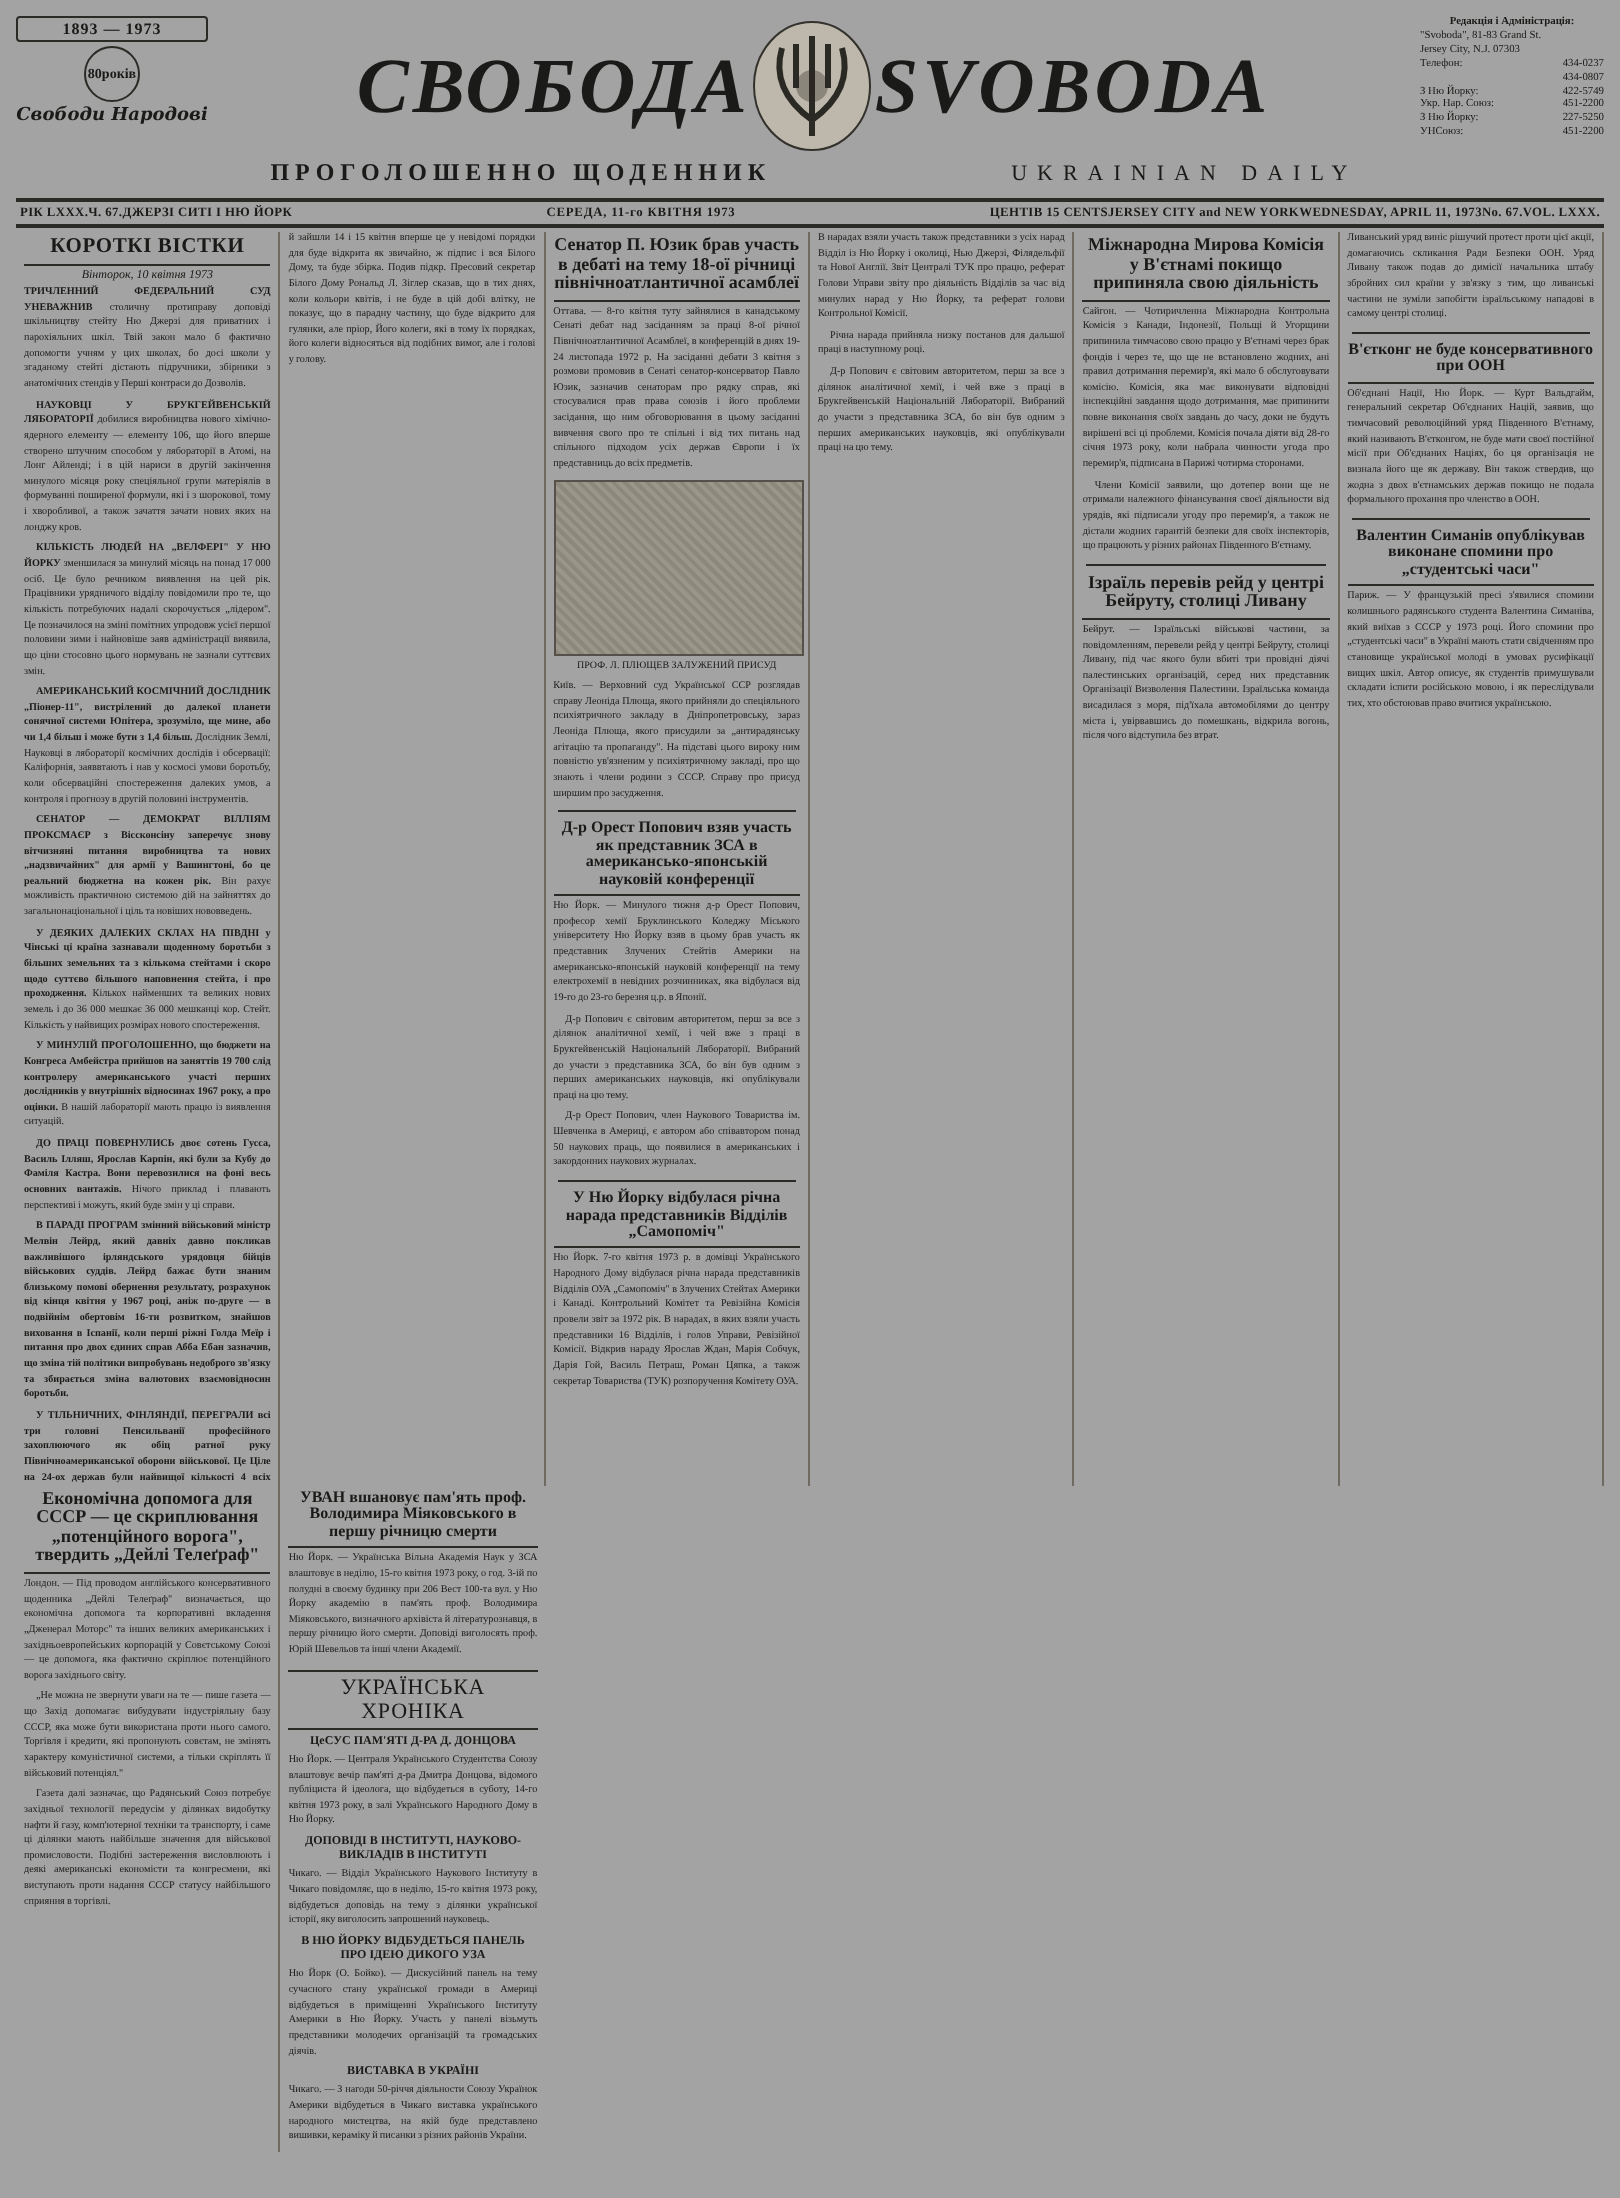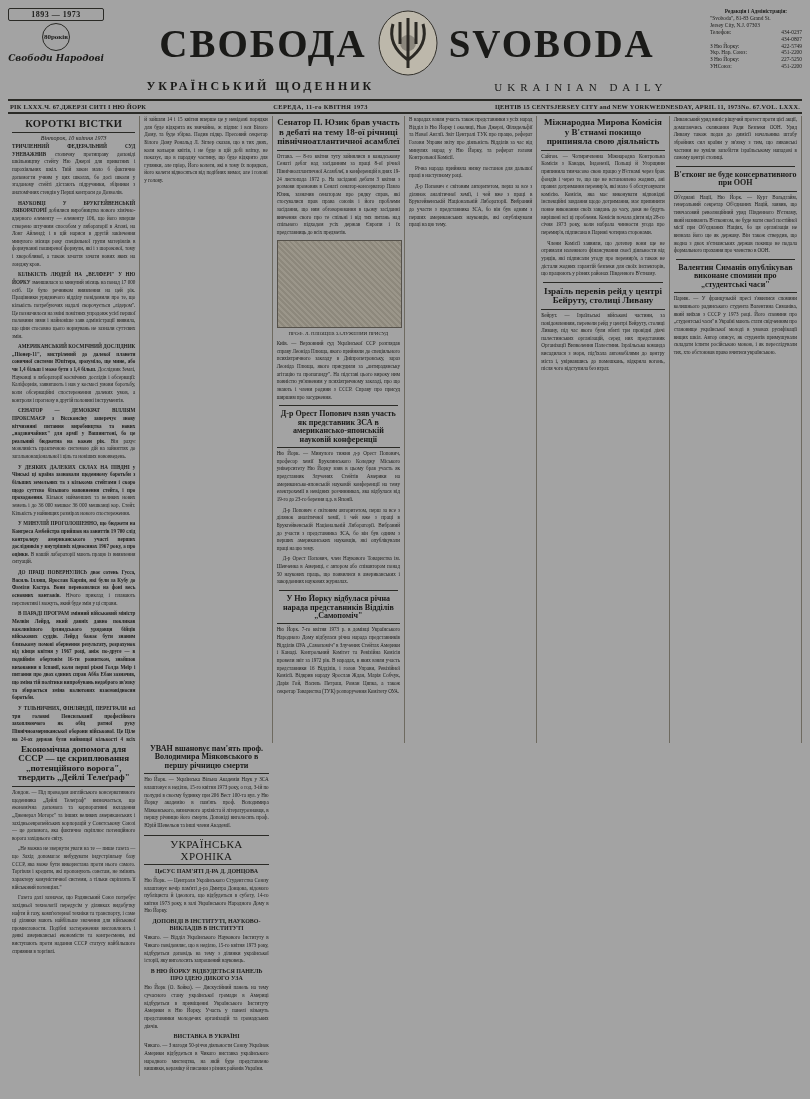--- a/index.html
+++ b/index.html
@@ -32,21 +32,21 @@
     margin:2px auto 1px auto;font-size:7px;line-height:1.0;
     display:flex;flex-direction:row;align-items:center;justify-content:center;font-weight:bold;
   }
   .emblem-left .script{
     font-family:"DejaVu Serif", serif;font-style:italic;font-size:9px;margin-top:2px;font-weight:bold;
   }
   .title-block{
     flex:1;text-align:center;position:relative;padding-top:4px;
   }
   .title-row{
-    display:flex;align-items:center;justify-content:center;gap:10px;
+    display:flex;align-items:center;justify-content:center;font-style:italic;
   }
   .bigtitle{
     font-family:"Liberation Serif", serif;
     font-weight:bold;font-size:39px;letter-spacing:2px;line-height:1;
   }
   .trident{
     width:62px;height:66px;position:relative;
   }
   .subtitle-row{
     display:flex;align-items:center;justify-content:center;gap:120px;
@@ -138,21 +138,21 @@
           <svg viewBox="0 0 62 66" width="62" height="66" aria-hidden="true">
             <ellipse cx="31" cy="33" rx="29" ry="32" fill="#bdb8ab" stroke="#33312c"></ellipse>
             <path d="M31 8 L31 58 M16 14 C12 28 17 40 31 50 C45 40 50 28 46 14
                      M23 12 L23 34 M39 12 L39 34" stroke="#2b2924" stroke-width="3" fill="none"></path>
             <circle cx="31" cy="33" r="8" fill="#2b2924" opacity=".35"></circle>
           </svg>
         </div>
         <div class="bigtitle">SVOBODA</div>
       </div>
       <div class="subtitle-row">
-        <div class="sub-ua">УКРАЇНСЬКИЙ ЩОДЕННИК</div>
+        <div class="sub-ua">ПРОГОЛОШЕННО ЩОДЕННИК</div>
         <div class="sub-en">UKRAINIAN DAILY</div>
       </div>
     </div>
 
     <div class="addr-box">
       <div class="hdr">Редакція і Адміністрація:</div>
       <div>"Svoboda", 81-83 Grand St.</div>
       <div>Jersey City, N.J. 07303</div>
       <div class="row">
           <span>Телефон:</span>

